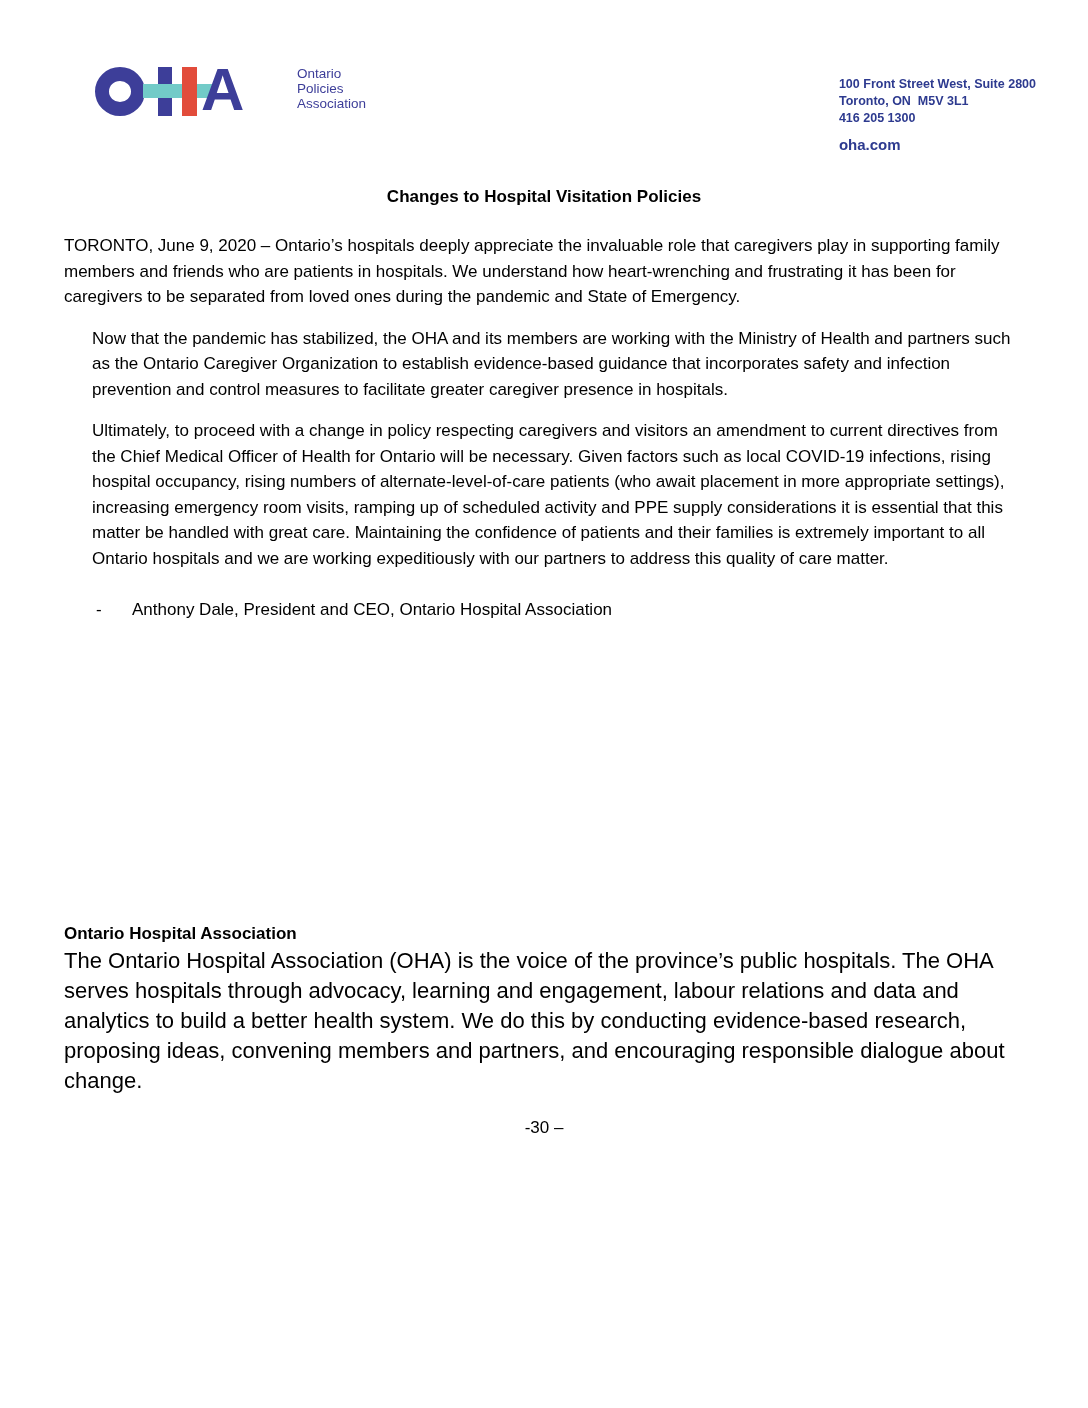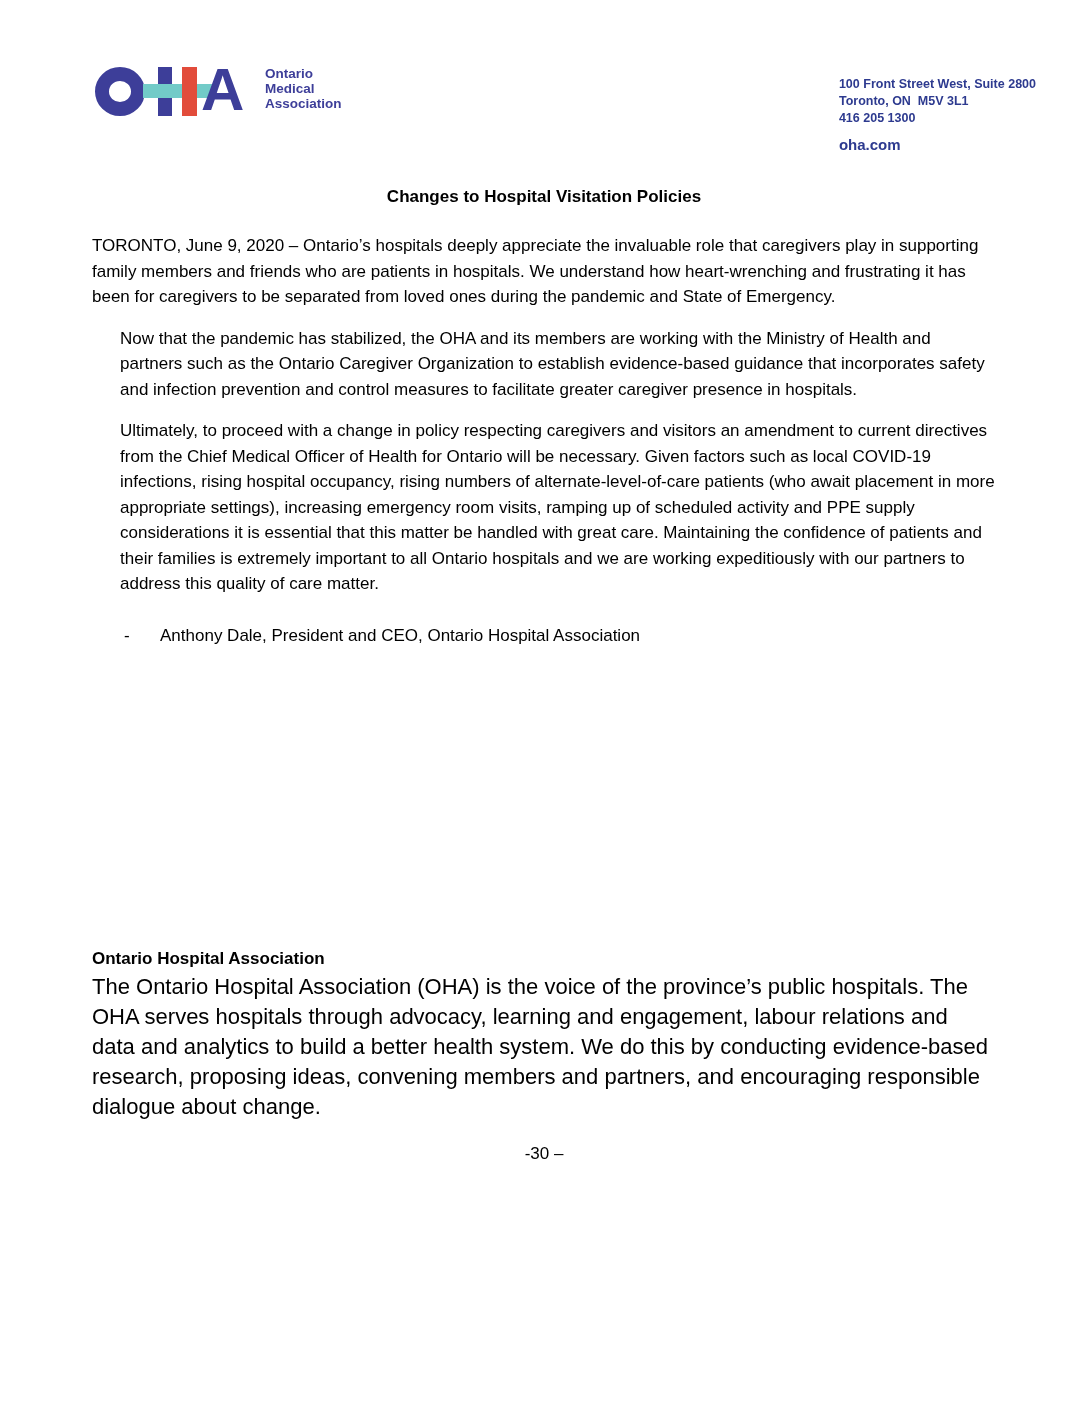--- a/index.html
+++ b/index.html
@@ -49,36 +49,36 @@
     position:absolute;left:87px;top:3px;width:15px;height:49px;
     background:var(--red);z-index:3;
   }
   .logo-a{
     position:absolute;left:106px;top:-6px;z-index:3;
     font-size:60px;font-weight:bold;color:var(--blue);
     font-family:"Liberation Sans", sans-serif;
     letter-spacing:-2px;line-height:64px;
   }
   .logo-text{
-    margin-left:4px;margin-top:2px;
-    color:var(--blue);font-weight:bold;
+    margin-left:36px;margin-top:2px;
+    color:var(--blue);font-weight:normal;
     font-size:13.5px;line-height:15px;
   }
   .address-block{
     color:var(--addr);font-weight:bold;
     font-size:12.5px;line-height:17px;
     padding-top:12px;
   }
   .address-block .website{
     margin-top:9px;font-size:15px;color:var(--addr);
     text-decoration:none;display:inline-block;
   }
 
   
-  main{padding:0 92px;}
+  main{padding:0 64px;}
   h1.doc-title{
     text-align:center;
     font-size:17px;font-weight:bold;
     margin-top:32px;
   }
   p.body-par{
     font-size:17px;line-height:25.5px;
     margin-top:26px;
     text-align:left;
   }
@@ -117,21 +117,21 @@
     <div class="logo-block">
       <div class="logo-mark">
         <span class="logo-o"></span>
         <span class="bar-blue"></span>
         <span class="bar-teal"></span>
         <span class="bar-red"></span>
         <span class="logo-a">A</span>
       </div>
       <div class="logo-text">
         <div>Ontario</div>
-        <div>Medical</div>
+        <div>Policies</div>
         <div>Association</div>
       </div>
     </div>
     <div class="address-block">
       <div>100 Front Street West, Suite 2800</div>
       <div>Toronto, ON&nbsp; M5V 3L1</div>
       <div>416 205 1300</div>
       <div class="website">oha.com</div>
     </div>
   </header>

